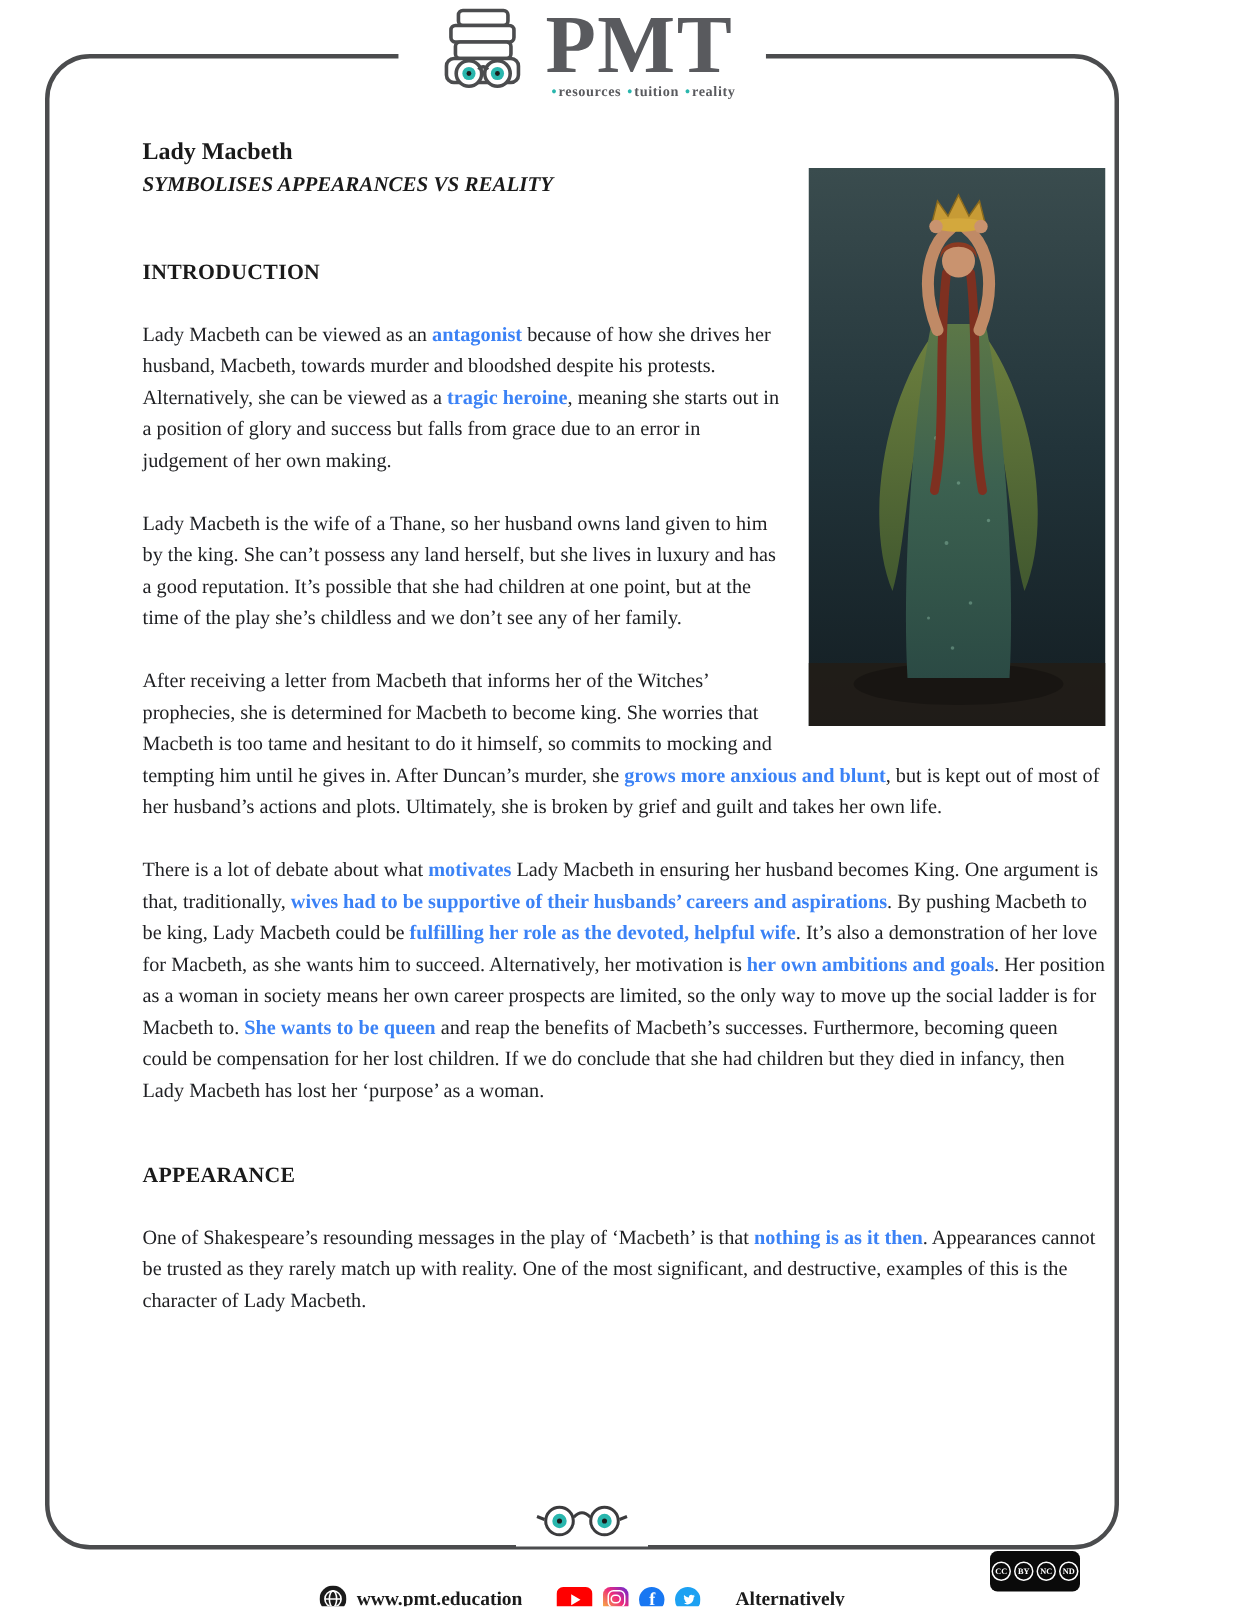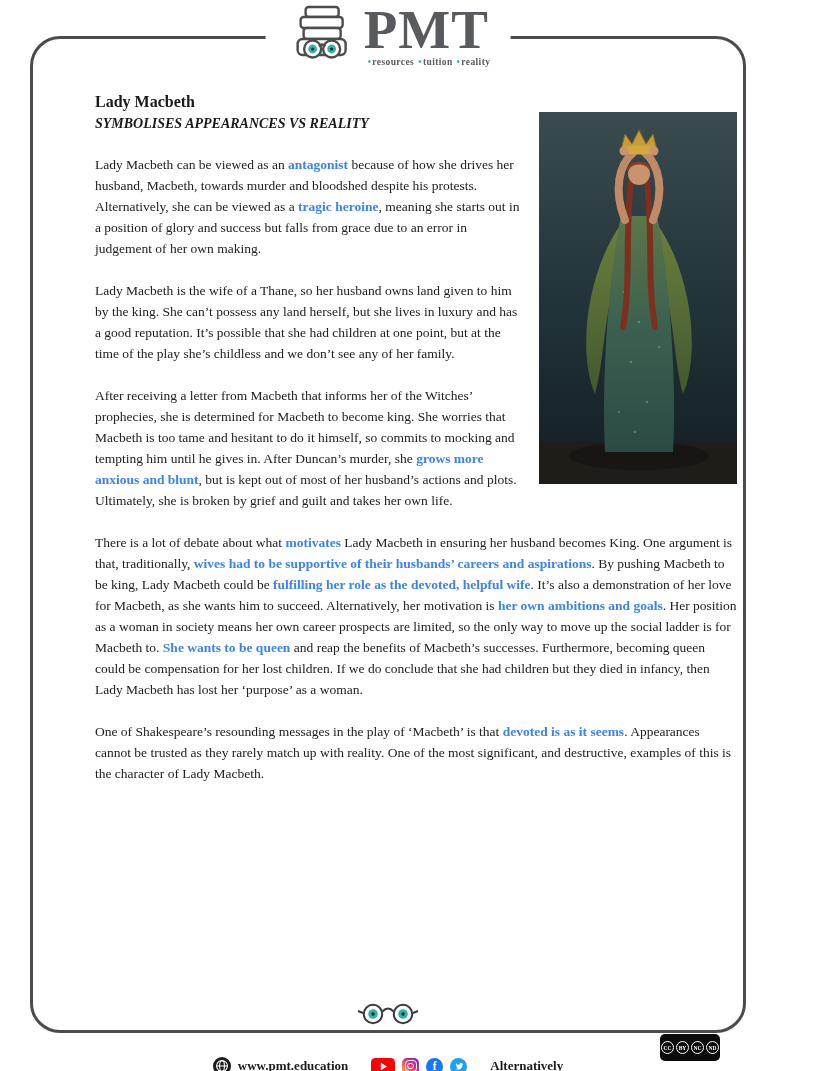--- a/index.html
+++ b/index.html
@@ -140,31 +140,33 @@
         <circle cx="100" cy="62" r="11" fill="#c9936f"></circle>
         <path d="M88,60 C86,46 114,46 112,60 C108,50 92,50 88,60 Z" fill="#8a3a22"></path>
         <path d="M82,38 L86,22 L93,32 L100,18 L107,32 L114,22 L118,38 Z" fill="#c79b35" stroke="#8a6a1e" stroke-width="1"></path>
         <ellipse cx="100" cy="38" rx="19" ry="4.5" fill="#d3a83d"></ellipse>
         <circle cx="85" cy="39" r="4.5" fill="#c9936f"></circle>
         <circle cx="115" cy="39" r="4.5" fill="#c9936f"></circle>
       </svg>
     </div>
 
     <section>
+      <h3>INTRODUCTION</h3>
       <div>
           <p><span>Lady Macbeth can be viewed as an </span><span class="hl">antagonist</span><span> because of how she drives her husband, Macbeth, towards murder and bloodshed despite his protests. Alternatively, she can be viewed as a </span><span class="hl">tragic heroine</span><span>, meaning she starts out in a position of glory and success but falls from grace due to an error in judgement of her own making.</span></p>
           <p><span>Lady Macbeth is the wife of a Thane, so her husband owns land given to him by the king. She can’t possess any land herself, but she lives in luxury and has a good reputation. It’s possible that she had children at one point, but at the time of the play she’s childless and we don’t see any of her family.</span></p>
           <p><span>After receiving a letter from Macbeth that informs her of the Witches’ prophecies, she is determined for Macbeth to become king. She worries that Macbeth is too tame and hesitant to do it himself, so commits to mocking and tempting him until he gives in. After Duncan’s murder, she </span><span class="hl">grows more anxious and blunt</span><span>, but is kept out of most of her husband’s actions and plots. Ultimately, she is broken by grief and guilt and takes her own life.</span></p>
           <p><span>There is a lot of debate about what </span><span class="hl">motivates</span><span> Lady Macbeth in ensuring her husband becomes King. One argument is that, traditionally, </span><span class="hl">wives had to be supportive of their husbands’ careers and aspirations</span><span>. By pushing Macbeth to be king, Lady Macbeth could be </span><span class="hl">fulfilling her role as the devoted, helpful wife</span><span>. It’s also a demonstration of her love for Macbeth, as she wants him to succeed. Alternatively, her motivation is </span><span class="hl">her own ambitions and goals</span><span>. Her position as a woman in society means her own career prospects are limited, so the only way to move up the social ladder is for Macbeth to. </span><span class="hl">She wants to be queen</span><span> and reap the benefits of Macbeth’s successes. Furthermore, becoming queen could be compensation for her lost children. If we do conclude that she had children but they died in infancy, then Lady Macbeth has lost her ‘purpose’ as a woman.</span></p>
         </div>
     </section>
 
     <section>
+      <h3 class="second">APPEARANCE</h3>
       <div>
-          <p><span>One of Shakespeare’s resounding messages in the play of ‘Macbeth’ is that </span><span class="hl">devoted is as it seems</span><span>. Appearances cannot be trusted as they rarely match up with reality. One of the most significant, and destructive, examples of this is the character of Lady Macbeth.</span></p>
+          <p><span>One of Shakespeare’s resounding messages in the play of ‘Macbeth’ is that </span><span class="hl">nothing is as it then</span><span>. Appearances cannot be trusted as they rarely match up with reality. One of the most significant, and destructive, examples of this is the character of Lady Macbeth.</span></p>
         </div>
     </section>
   </div>
 
   <div class="glasses-bottom">
     <svg width="64" height="24" viewBox="0 0 64 24">
       <line x1="2" y1="9" x2="7" y2="11" stroke="#3b3b3d" stroke-width="2"></line>
       <line x1="62" y1="9" x2="57" y2="11" stroke="#3b3b3d" stroke-width="2"></line>
       <circle cx="17" cy="12" r="9.2" fill="#fff" stroke="#3b3b3d" stroke-width="2"></circle>
       <circle cx="47" cy="12" r="9.2" fill="#fff" stroke="#3b3b3d" stroke-width="2"></circle>

